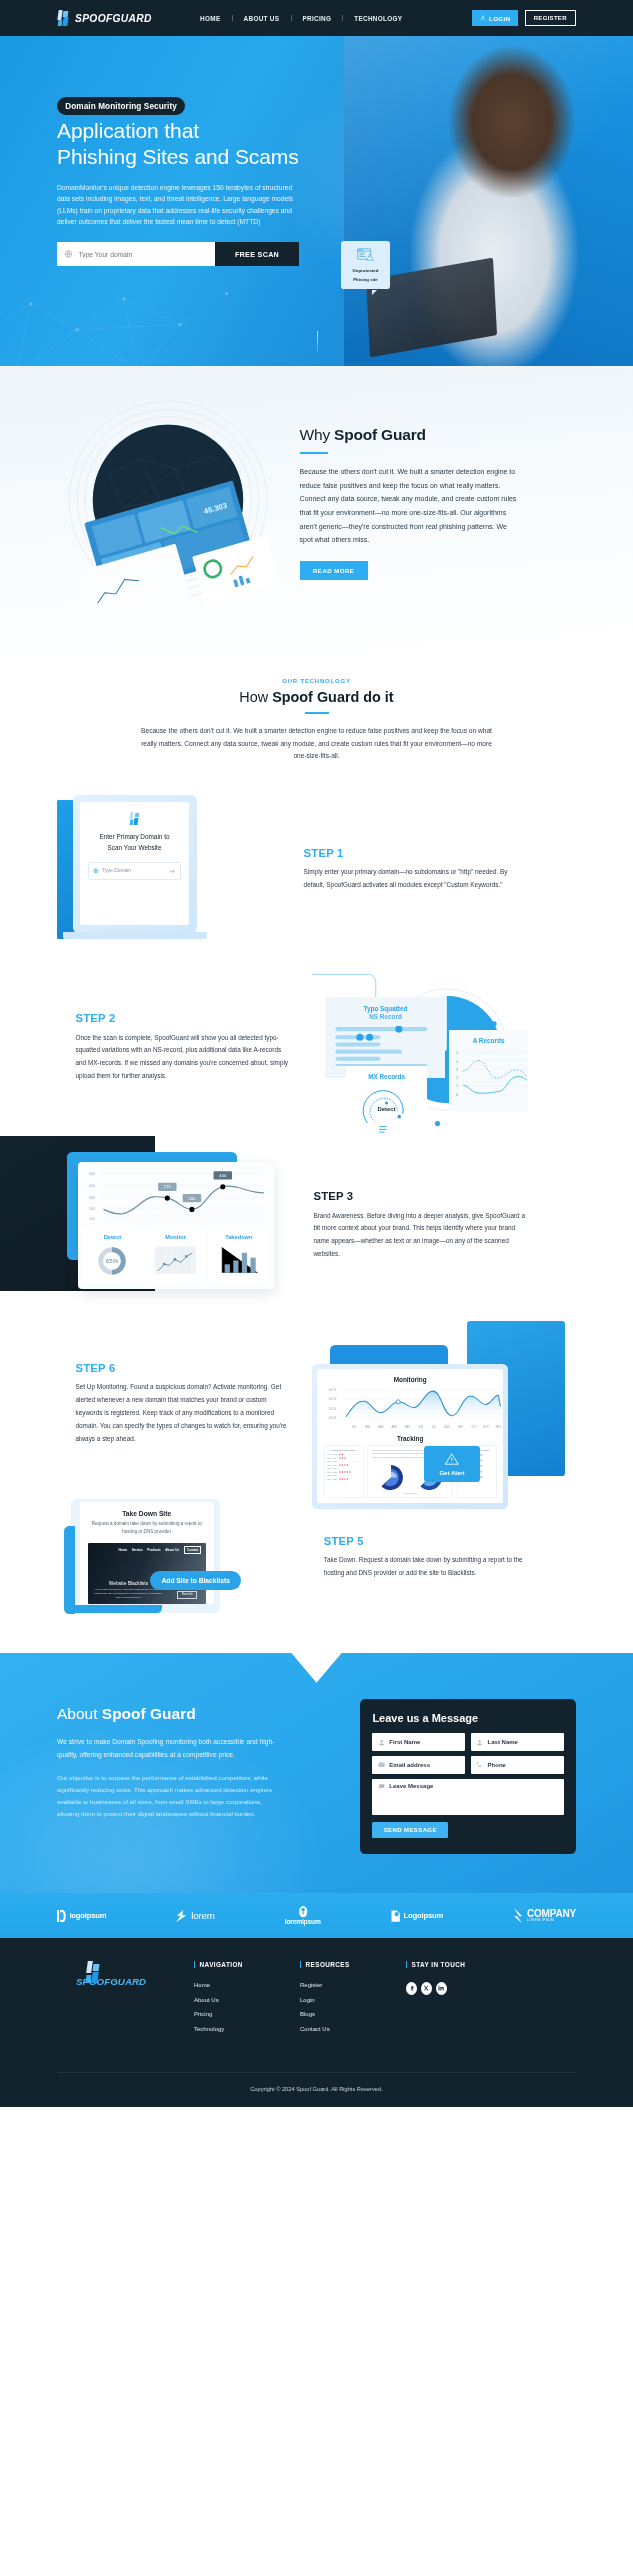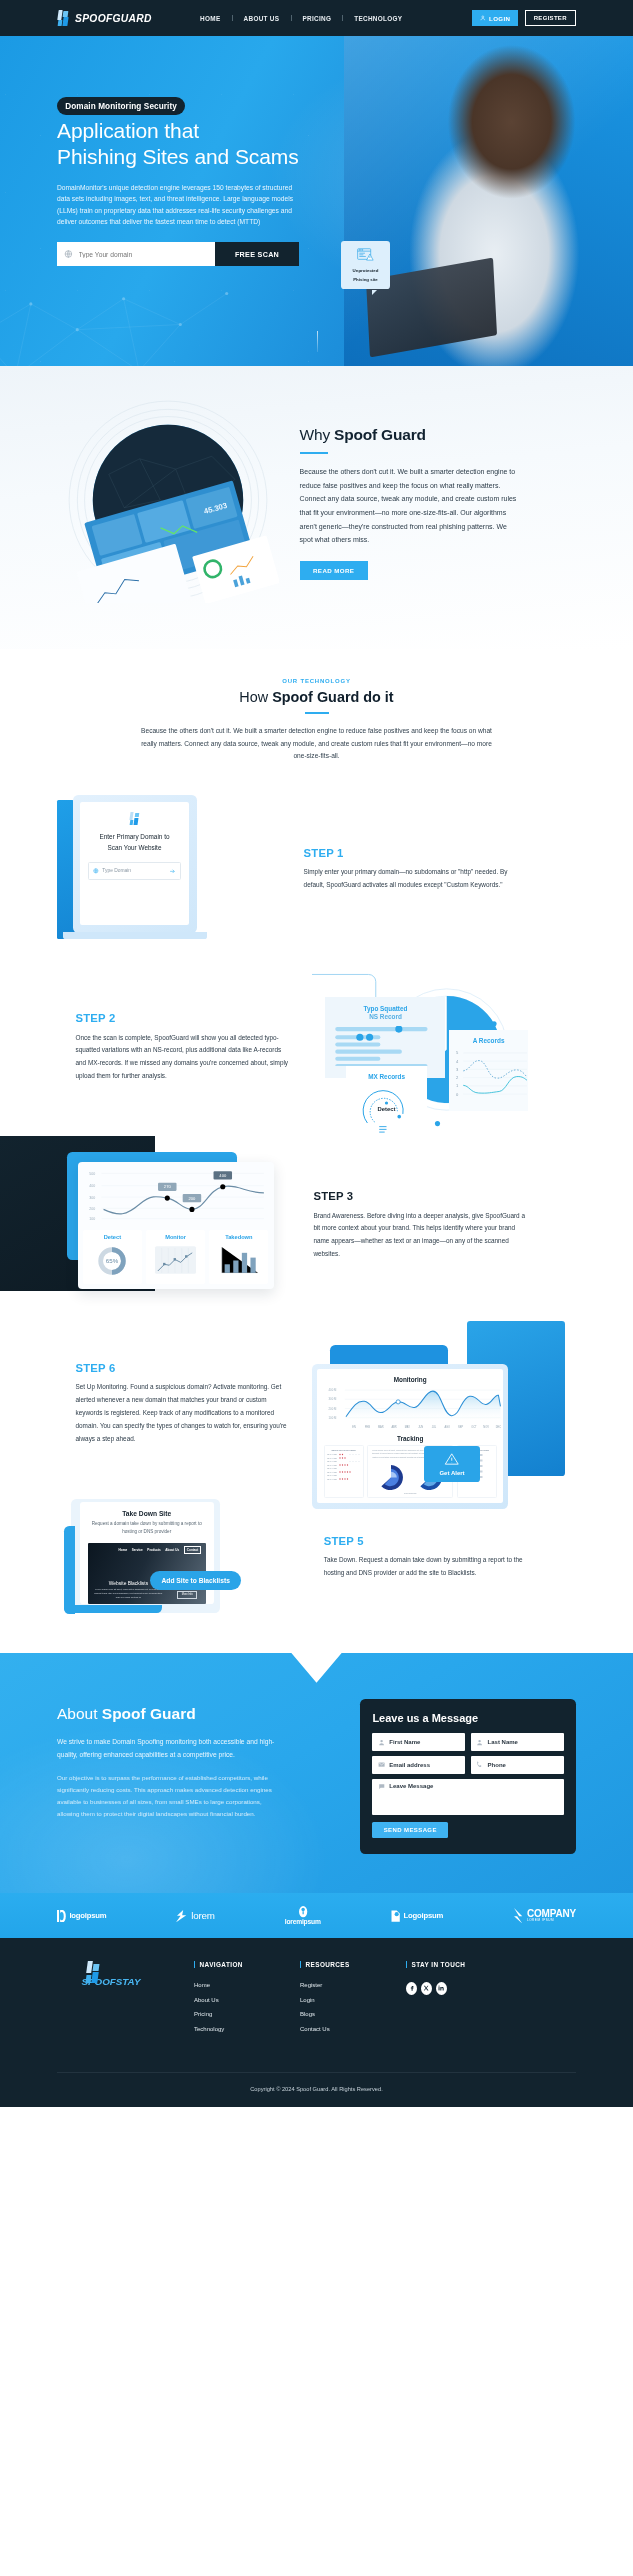--- a/index.html
+++ b/index.html
@@ -851,21 +851,21 @@
     </div>
   </div>
 
   <div class="footer">
     <div class="f-cols">
       <div class="f-brand">
         <span class="f-brand-mark">
           <i class="fb1"></i><i class="fb2"></i><i class="fb3"></i><i class="fb4"></i>
         </span>
         <div class="f-brand-text">
-          <span>SPOOF</span><span>STAY</span>
+          <span>SPOOF</span><span>GUARD</span>
         </div>
       </div>
       <div class="f-col">
         <div class="f-head">NAVIGATION</div>
         <a class="f-link" href="#">Home</a>
         <a class="f-link" href="#">About Us</a>
         <a class="f-link" href="#">Pricing</a>
         <a class="f-link" href="#">Technology</a>
       </div>
       <div class="f-col">

